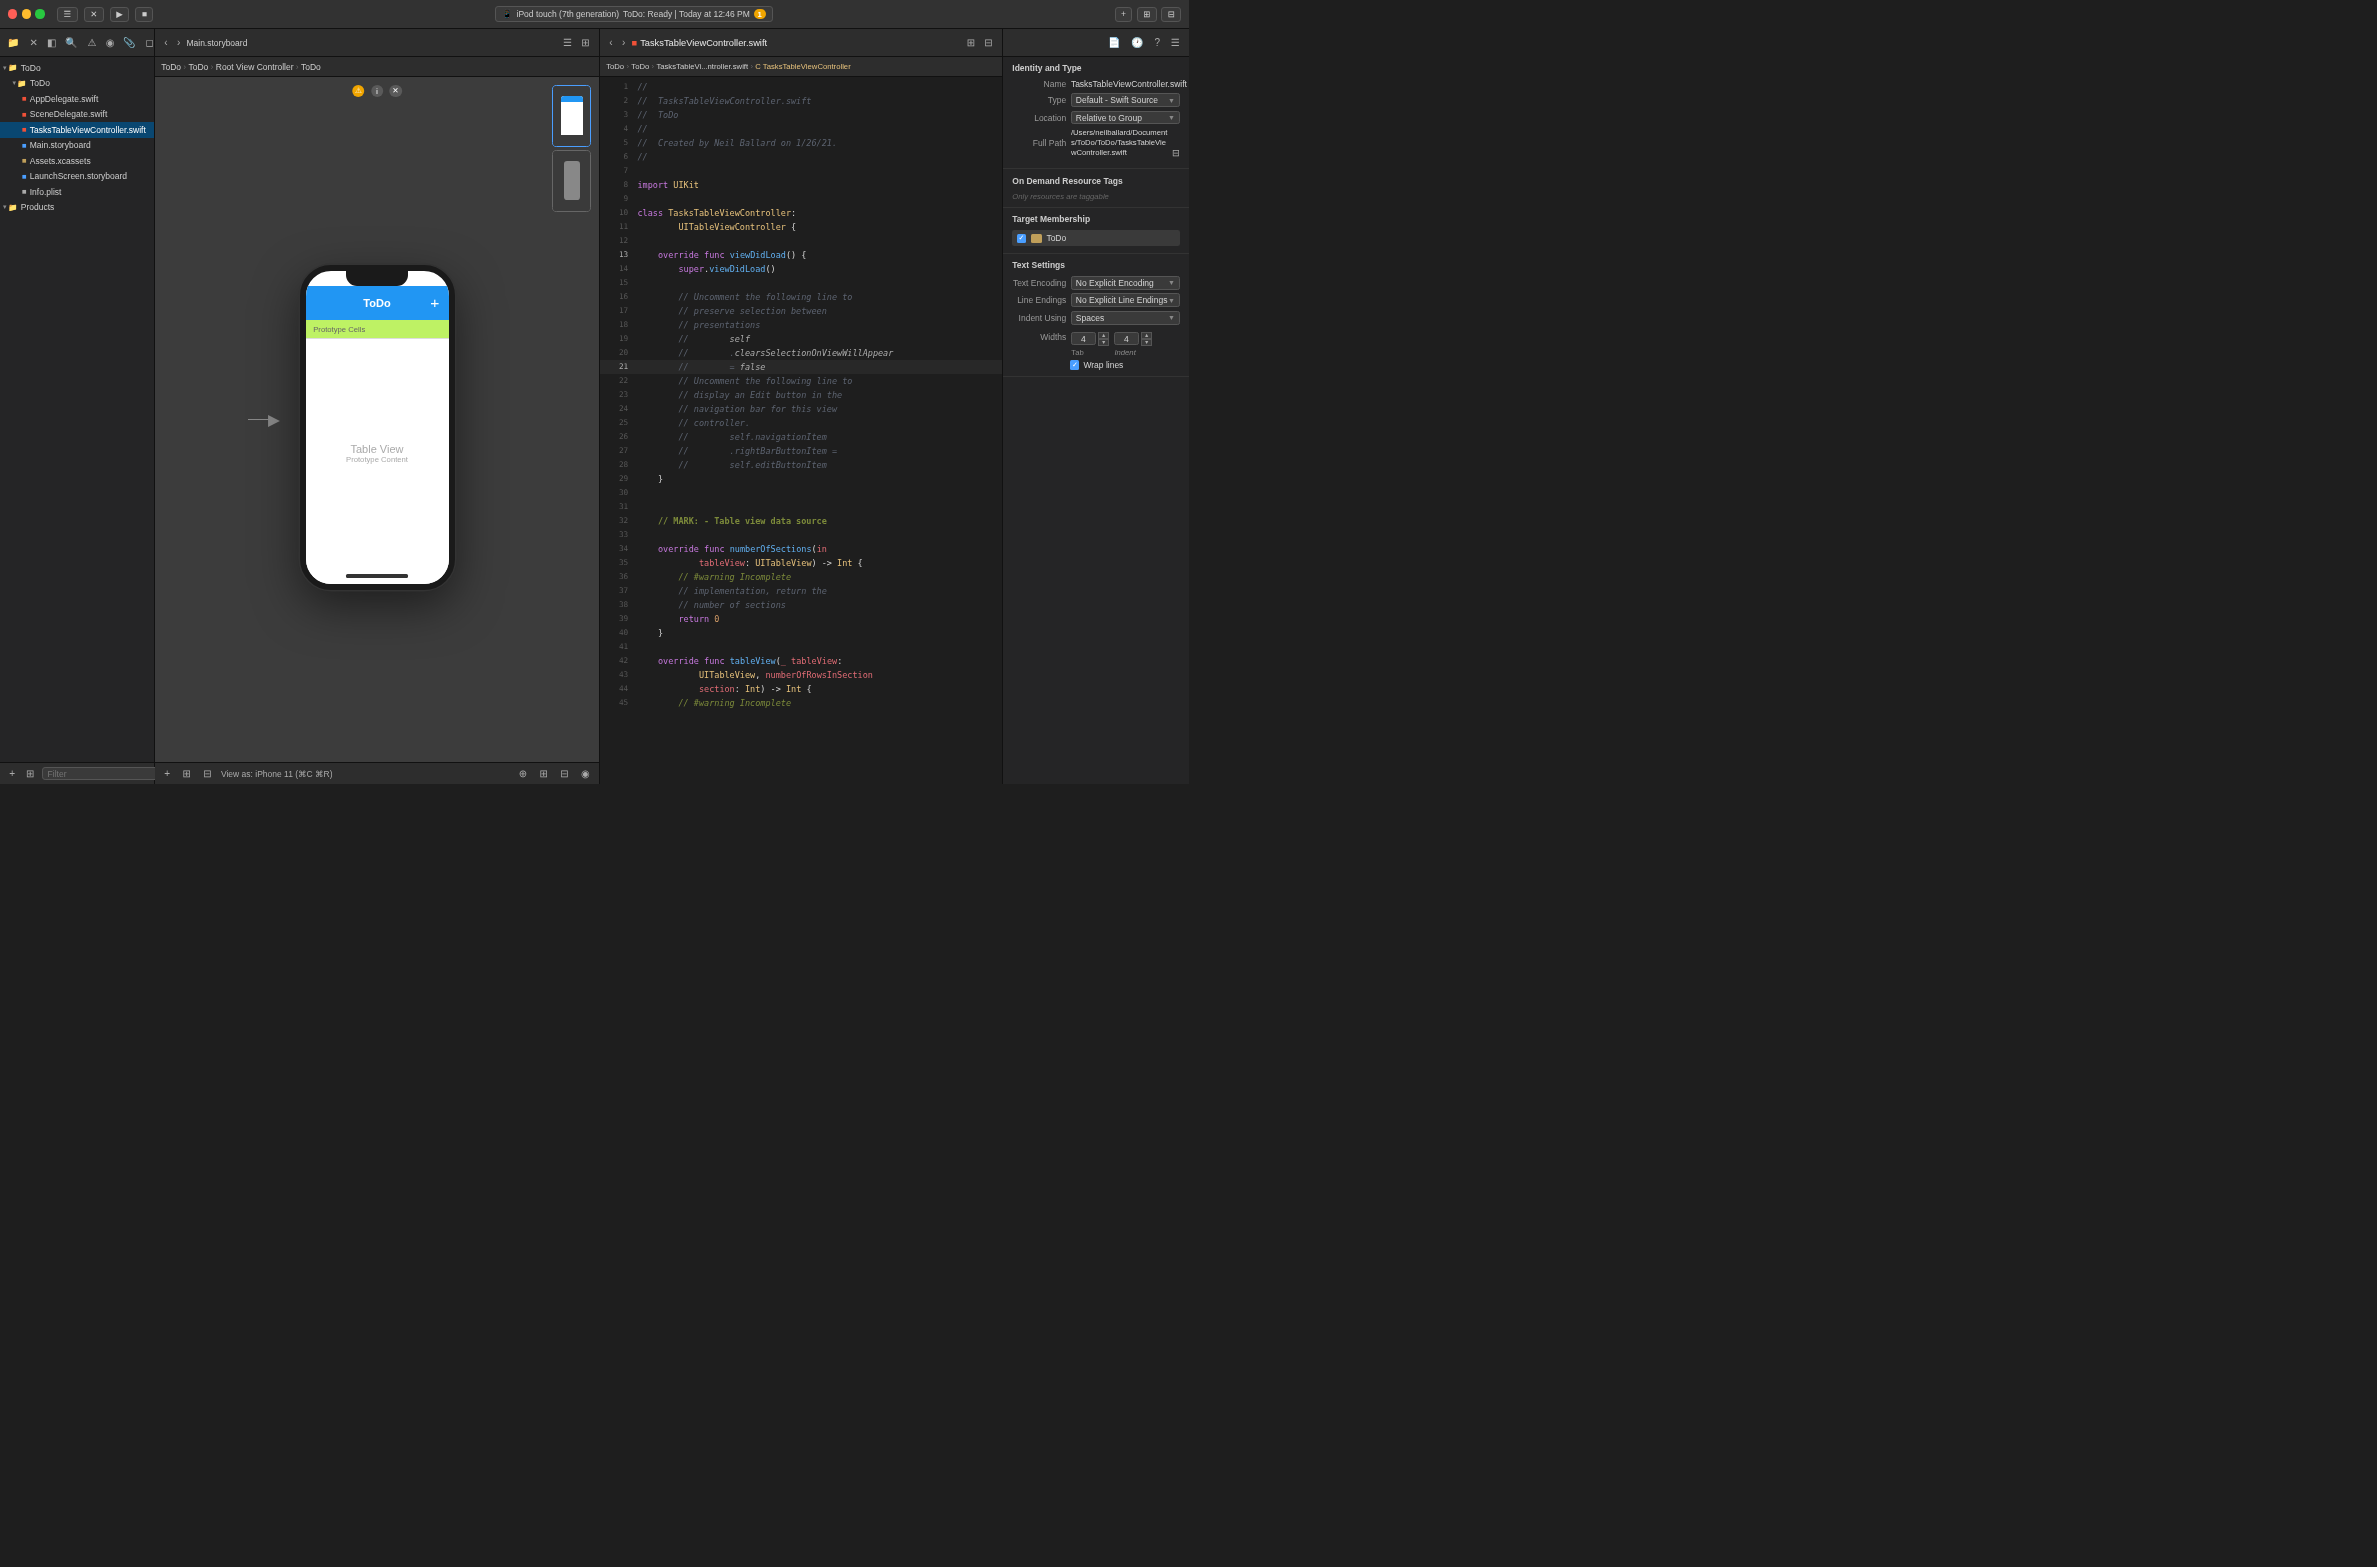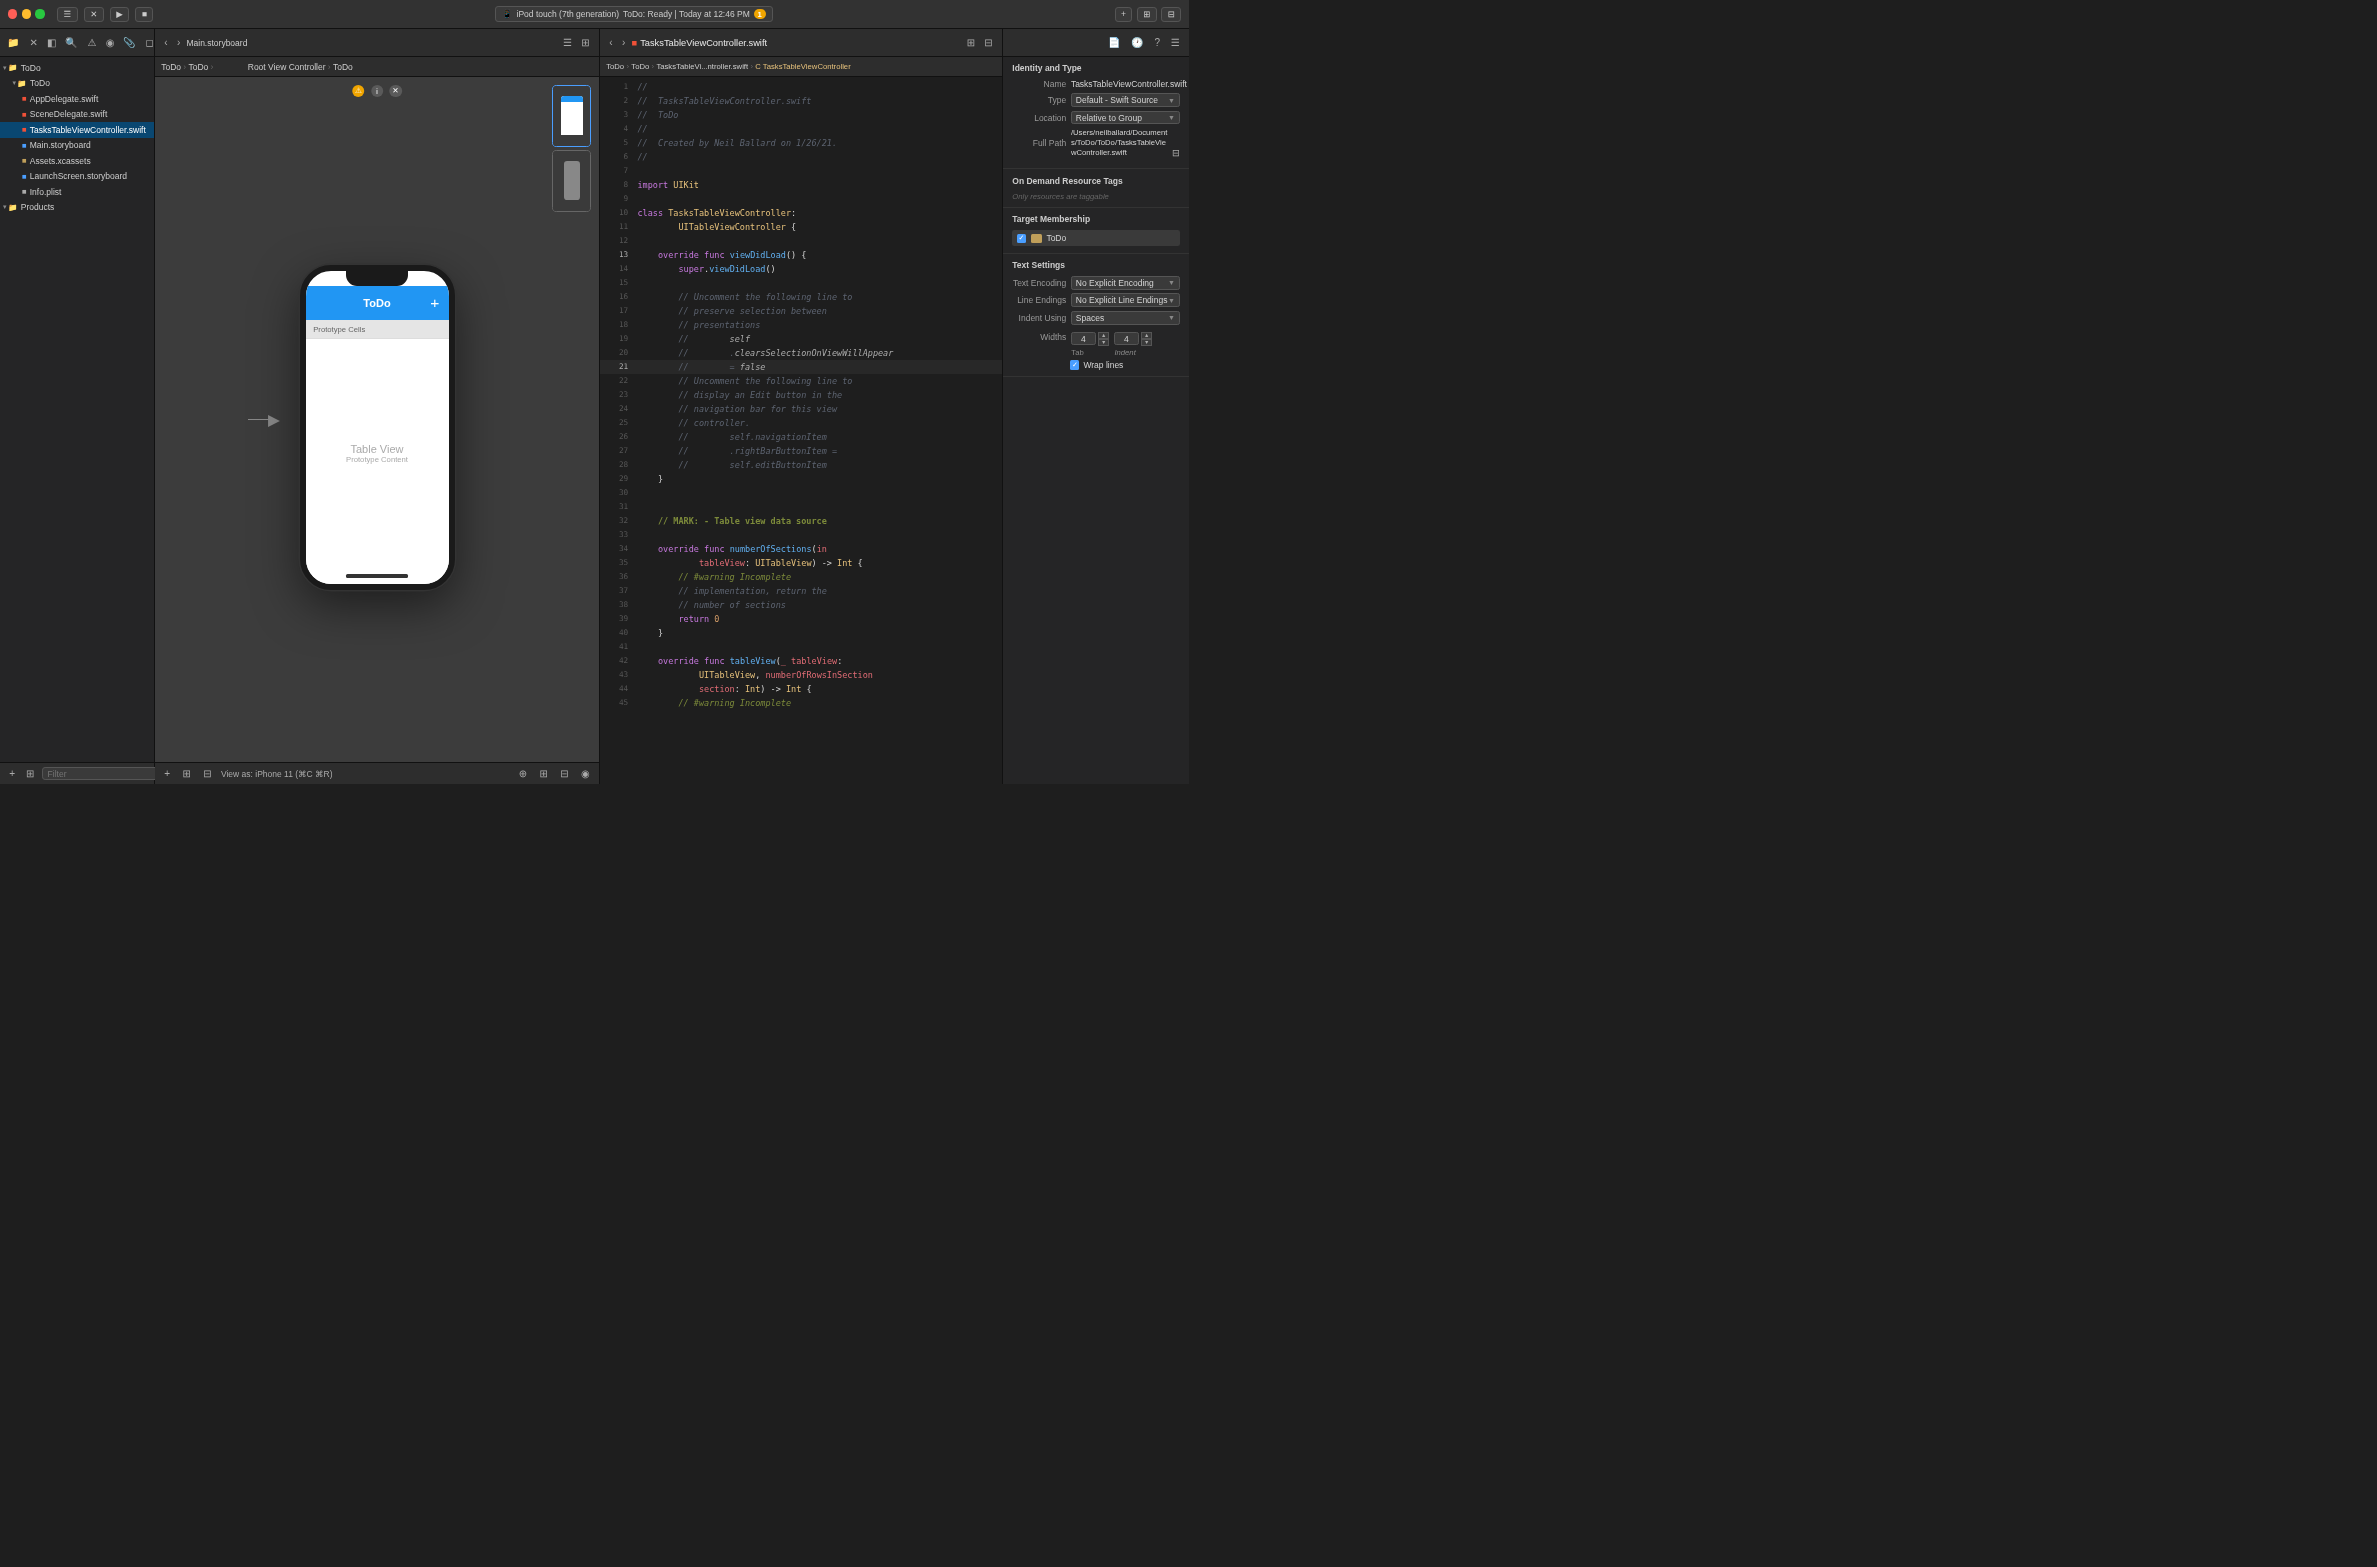--- a/index.html
+++ b/index.html
@@ -208,21 +208,21 @@
     }
     .iphone-nav-title { color: #fff; font-weight: 600; font-size: 11px; }
     .iphone-nav-add {
       position: absolute;
       right: 9.3px;
       color: #fff;
       font-size: 15.5px;
       font-weight: 300;
     }
     .iphone-proto-cells {
-      background: #e5e5e5;
+      background: #bef264;
       padding: 4.6px 7.7px;
       font-size: 7.7px;
       color: #666;
       border-bottom: 0.8px solid #ddd;
     }
     .iphone-content {
       flex: 1;
       background: #fff;
       display: flex;
       flex-direction: column;
@@ -603,21 +603,21 @@
       </div>
       <button class="toolbar-btn">☰</button>
       <button class="toolbar-btn">⊞</button>
     </div>
 
     <div style="display:flex;align-items:center;height:20px;background:#2d2d2d;padding:0 6.2px;border-bottom:0.8px solid #111;font-size:8.5px;color:#aaa;gap:2.3px;">
       <span style="color:#ccc;">ToDo</span>
       <span style="color:#666;">›</span>
       <span style="color:#ccc;">ToDo</span>
       <span style="color:#666;">›</span>
-      <span style="color:#ccc;margin-left:32px;">Root View Controller</span>
+      <span style="color:#ccc;">Root View Controller</span>
       <span style="color:#666;">›</span>
       <span style="color:#ccc;">ToDo</span>
     </div>
 
     <div class="canvas-area">
 
       <div style="position:absolute;top:7.7px;left:50%;transform:translateX(-50%);display:flex;gap:6.2px;align-items:center;">
         <div style="width:12.4px;height:12.4px;background:#f0a500;border-radius:50%;display:flex;align-items:center;justify-content:center;font-size:7.7px;color:#fff;">⚠</div>
         <div style="width:12.4px;height:12.4px;background:#5a5a5a;border-radius:50%;display:flex;align-items:center;justify-content:center;font-size:7.7px;color:#fff;">ℹ</div>
         <div style="width:12.4px;height:12.4px;background:#5a5a5a;border-radius:50%;display:flex;align-items:center;justify-content:center;font-size:7.7px;color:#fff;">✕</div>

